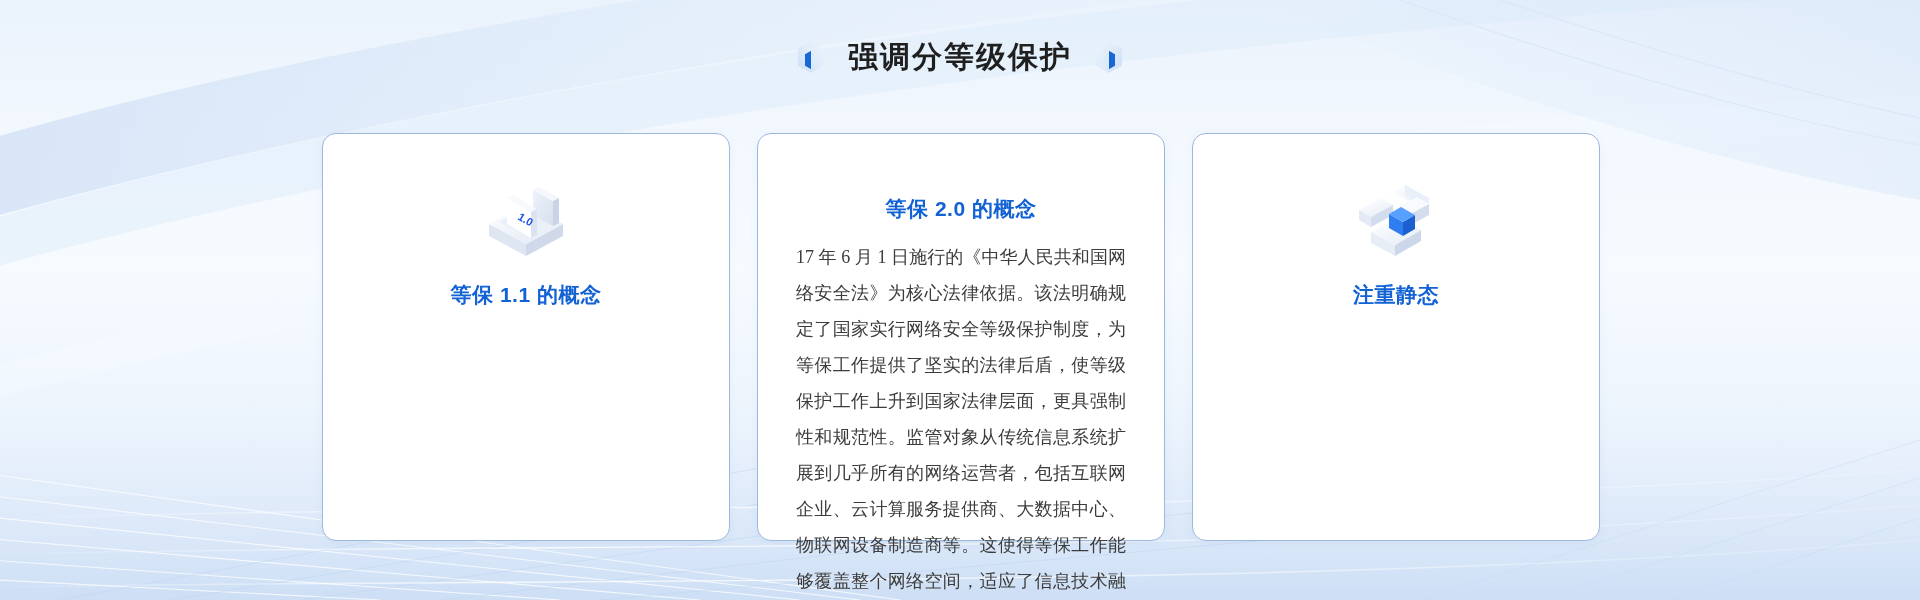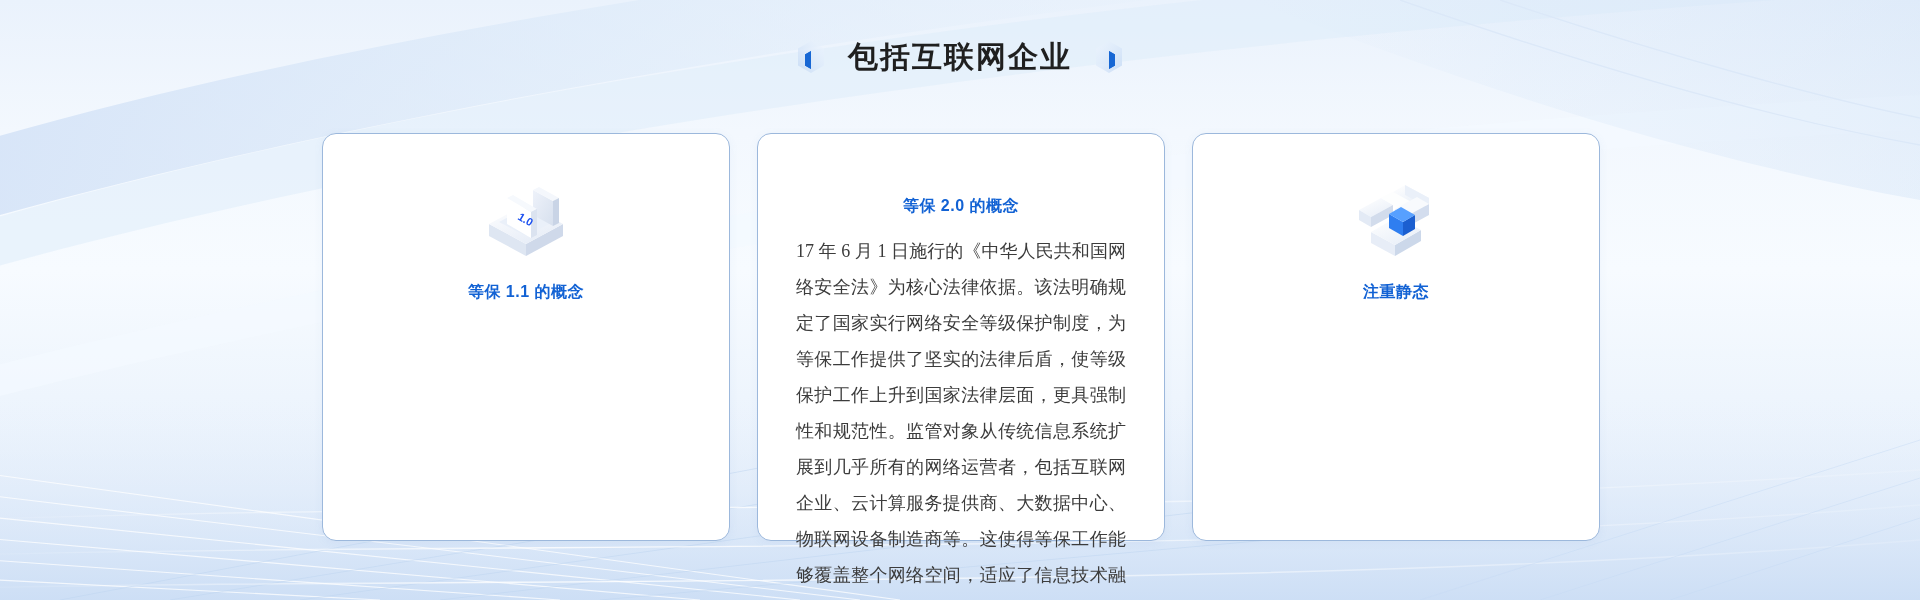--- a/index.html
+++ b/index.html
@@ -94,21 +94,21 @@
 
   .card-icon {
     width: 110px;
     height: 86px;
     margin-top: 10px;
     display: block;
   }
 
   .card-title {
     margin-top: 22px;
-    font-size: 16px;
+    font-size: 21px;
     font-weight: bold;
     color: #1262d4;
     letter-spacing: 0.5px;
     line-height: 1.2;
     text-align: center;
   }
 
   .card-body {
     margin-top: 18px;
     font-family: "Liberation Serif", "DejaVu Serif", serif;
@@ -198,21 +198,21 @@
           <stop offset="0%" stop-color="#c8dcf5" stop-opacity="0.95"></stop>
           <stop offset="100%" stop-color="#eef5fe" stop-opacity="0.55"></stop>
         </linearGradient>
       </defs>
       <polygon points="15,1 28,8.5 28,25.5 15,33 2,25.5 2,8.5" fill="url(#hexGradL)"></polygon>
       <path d="M 15 11 L 9 14.5 L 9 25.5 L 15 29 L 13 24 L 13 16 Z" fill="#1767d4"></path>
       <path d="M 9 14.5 L 15 11 L 15 29 L 9 25.5 Z" fill="#1767d4"></path>
     </svg>
   </span>
 
-  <span class="page-title">包括互联网企业</span>
+  <span class="page-title">强调分等级保护</span>
 
   <span class="hex">
     <svg class="hex-shape" viewBox="0 0 30 34" xmlns="http://www.w3.org/2000/svg">
       <defs>
         <linearGradient id="hexGradR" x1="1" y1="1" x2="0" y2="0">
           <stop offset="0%" stop-color="#c8dcf5" stop-opacity="0.95"></stop>
           <stop offset="100%" stop-color="#eef5fe" stop-opacity="0.55"></stop>
         </linearGradient>
       </defs>
       <polygon points="15,1 28,8.5 28,25.5 15,33 2,25.5 2,8.5" fill="url(#hexGradR)"></polygon>

